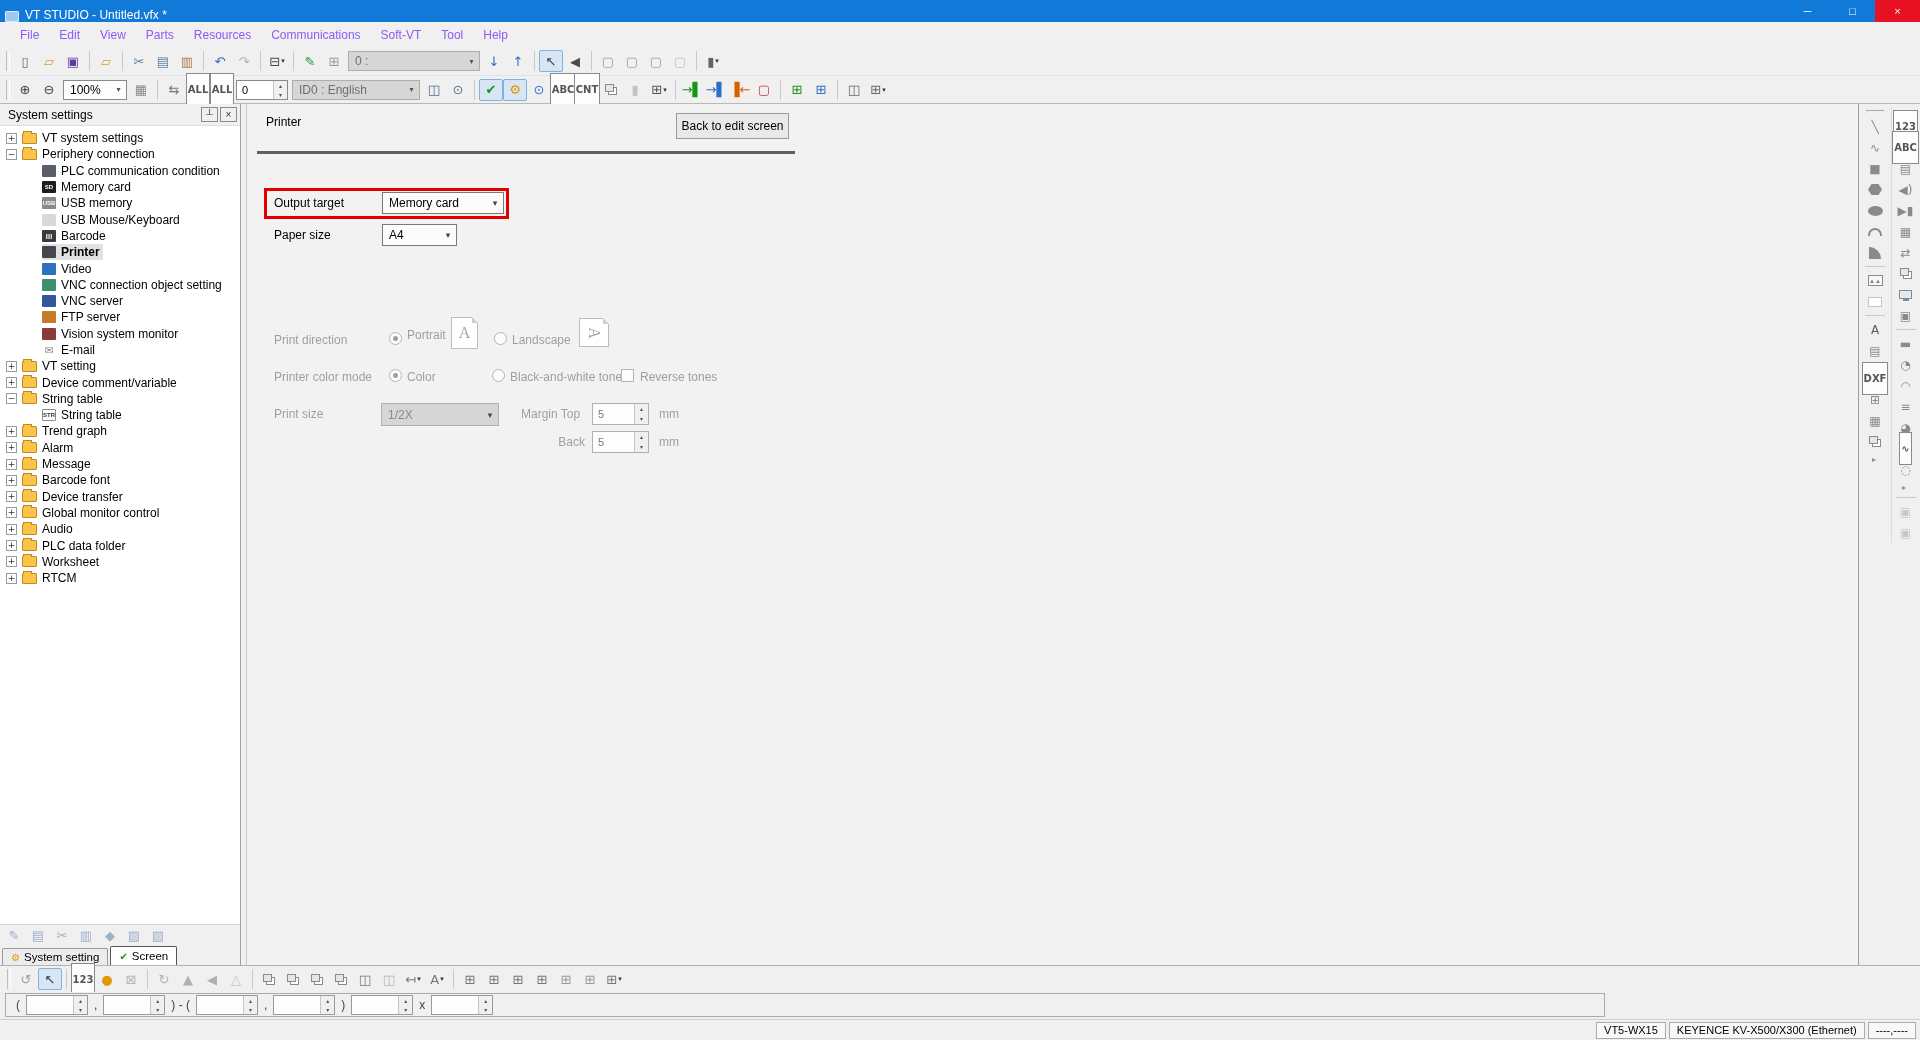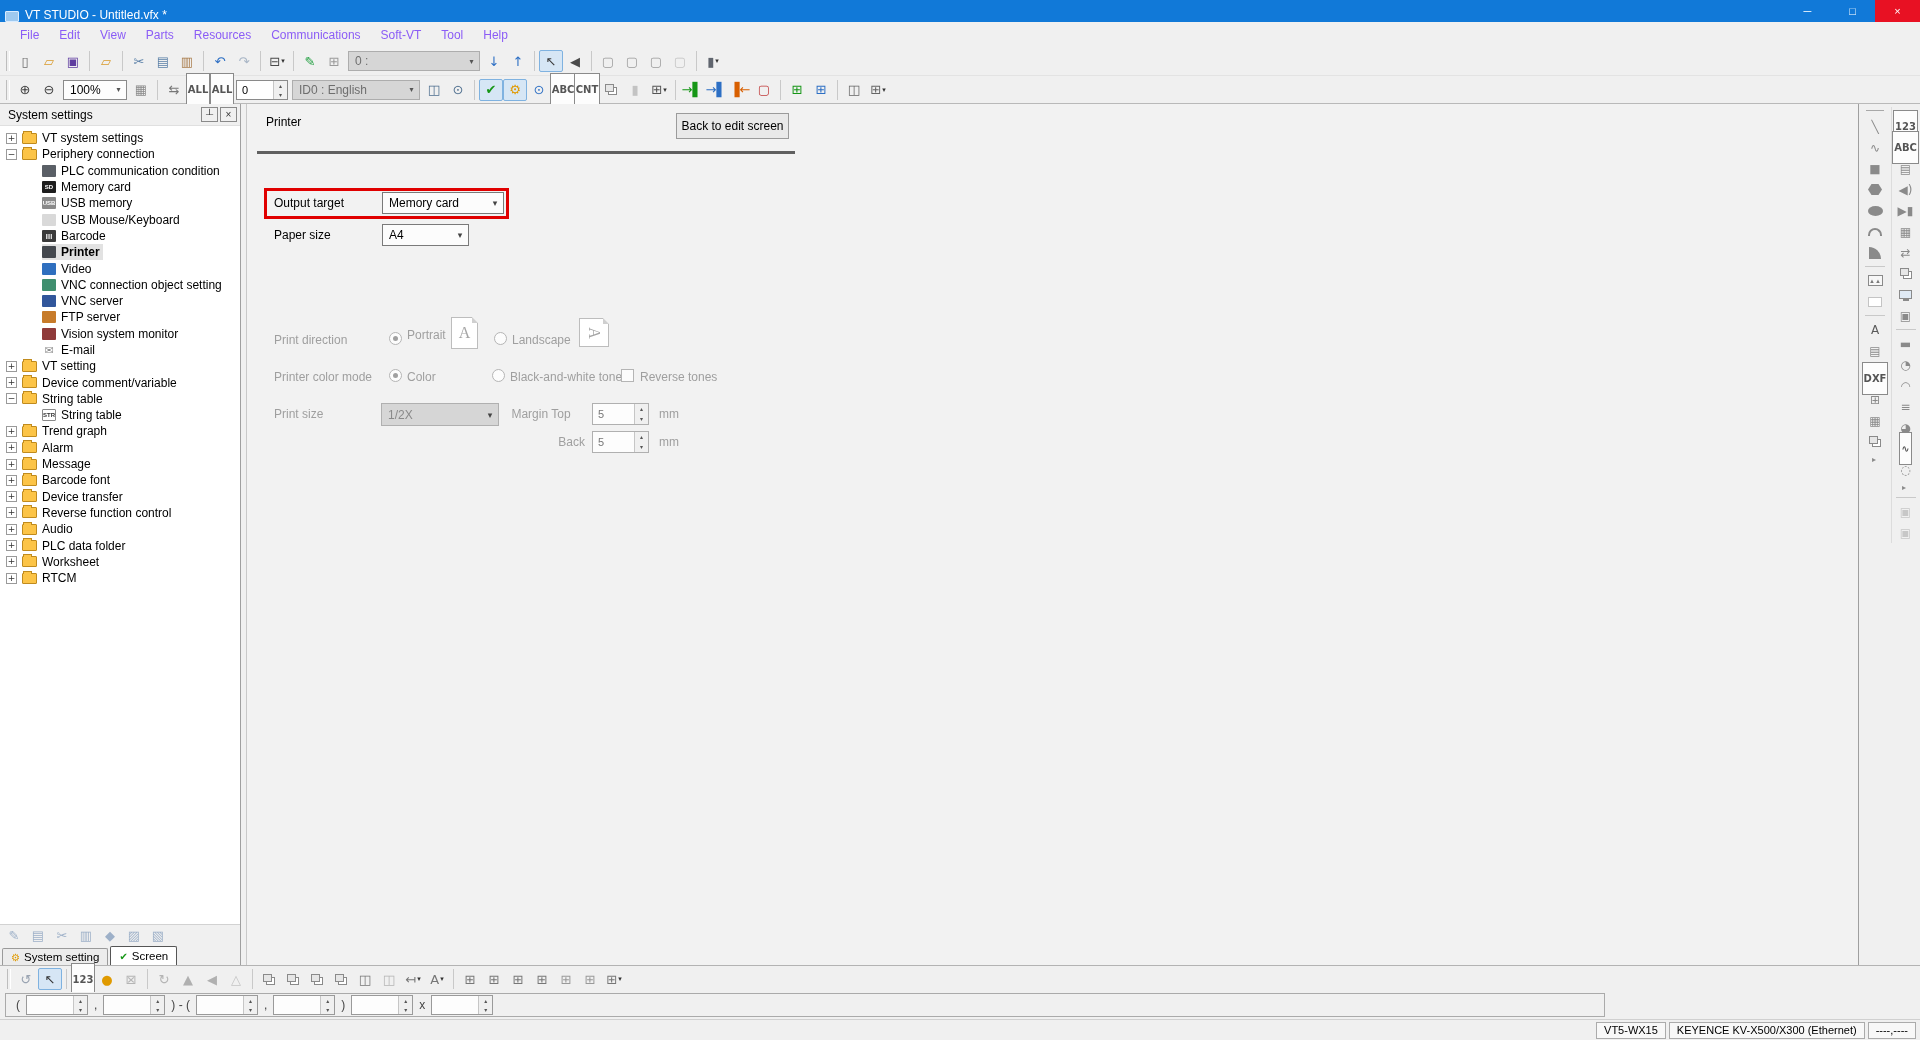--- a/index.html
+++ b/index.html
@@ -480,21 +480,21 @@
         <span class="exp">+</span>
         <span class="cell">
           <span class="fold"></span>
           <span class="lbl">Device transfer</span>
         </span>
       </div>
       <div class="node lv0">
         <span class="exp">+</span>
         <span class="cell">
           <span class="fold"></span>
-          <span class="lbl">Reverse function control</span>
+          <span class="lbl">Global monitor control</span>
         </span>
       </div>
       <div class="node lv0">
         <span class="exp">+</span>
         <span class="cell">
           <span class="fold"></span>
           <span class="lbl">Audio</span>
         </span>
       </div>
       <div class="node lv0">
@@ -559,21 +559,21 @@
   <div id="backbtn">Back to edit screen</div>
   <div id="mainrule"></div>
 
   <div id="redbox" style="border-color: rgb(224, 0, 0);"></div>
   <div class="mlabel" style="left:27px;top:92px">Output target</div>
   <div class="mcombo" style="left:135px;top:88px;width:122px">
     <span>Memory card</span>
     <span class="ca">▾</span>
   </div>
   <div class="mlabel" style="left:27px;top:124px">Paper size</div>
-  <div class="mcombo" style="left:135px;top:120px;width:87px">
+  <div class="mcombo" style="left:135px;top:120px;width:75px">
     <span>A4</span>
     <span class="ca">▾</span>
   </div>
 
   <div class="glabel" style="left:27px;top:229px">Print direction</div>
   <span class="radio on" style="left:142px;top:228px"></span>
   <div class="glabel" style="left:160px;top:224px">Portrait</div>
   <div class="page" style="left:204px;top:213px;width:27px;height:32px">
       <span>A</span>
     </div>
@@ -589,21 +589,21 @@
   <span class="radio" style="left:245px;top:265px"></span>
   <div class="glabel" style="left:263px;top:266px">Black-and-white tone</div>
   <span class="checkbox" style="left:374px;top:265px"></span>
   <div class="glabel" style="left:393px;top:266px">Reverse tones</div>
 
   <div class="glabel" style="left:27px;top:303px">Print size</div>
   <div class="mcombo dis" style="left:134px;top:299px;width:118px;height:23px">
     <span>1/2X</span>
     <span class="ca">▾</span>
   </div>
-  <div class="glabel" style="left:254px;top:303px;width:80px;text-align:center">Margin Top</div>
+  <div class="glabel" style="left:274px;top:303px;width:80px;text-align:left">Margin Top</div>
   <div class="mspin" style="left:345px;top:299px;width:57px">
     <span class="sv">5</span>
     <span class="sarr">
         <span class="sa">▴</span>
         <span class="sa">▾</span>
       </span>
   </div>
   <div class="glabel" style="left:412px;top:303px">mm</div>
 
   <div class="glabel" style="left:258px;top:331px;width:80px;text-align:right">Back</div>

